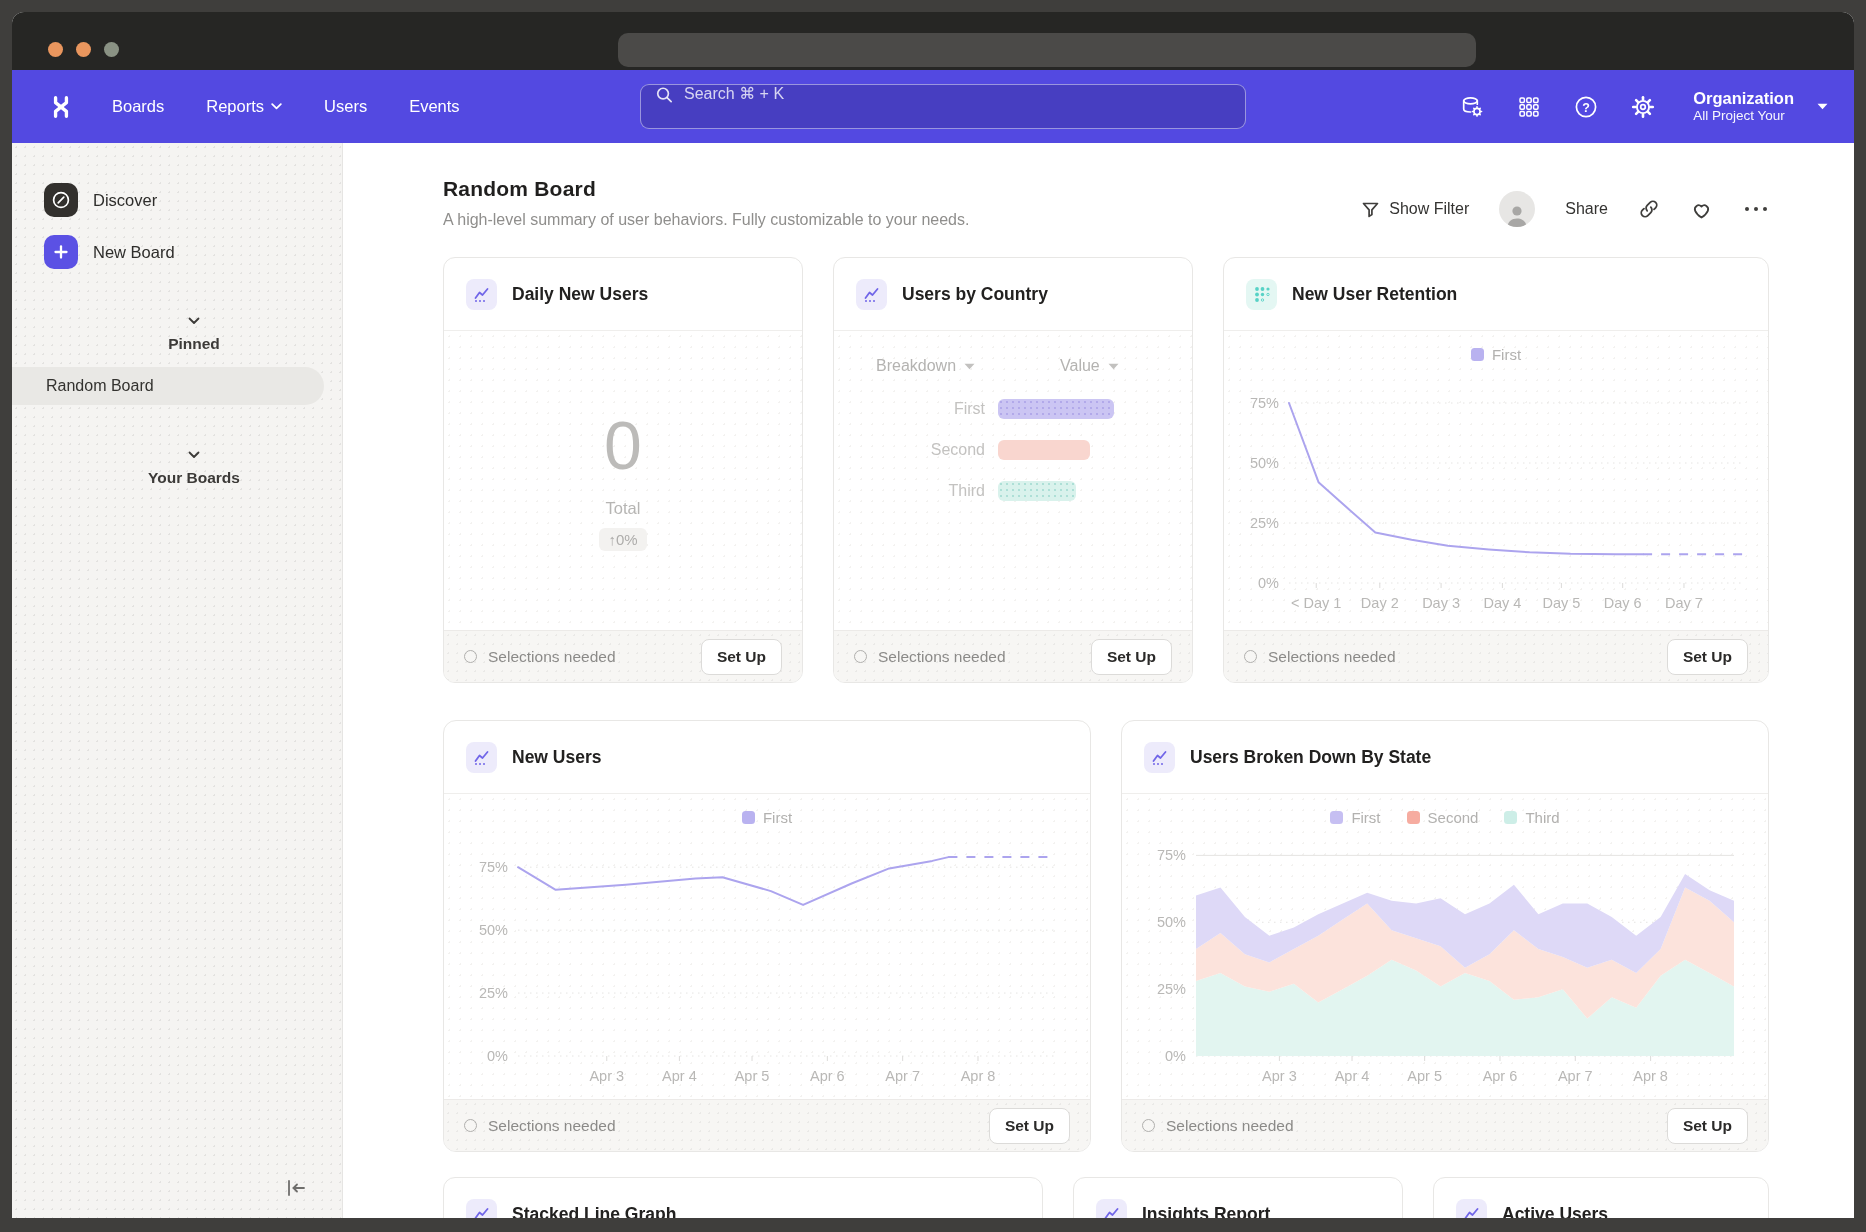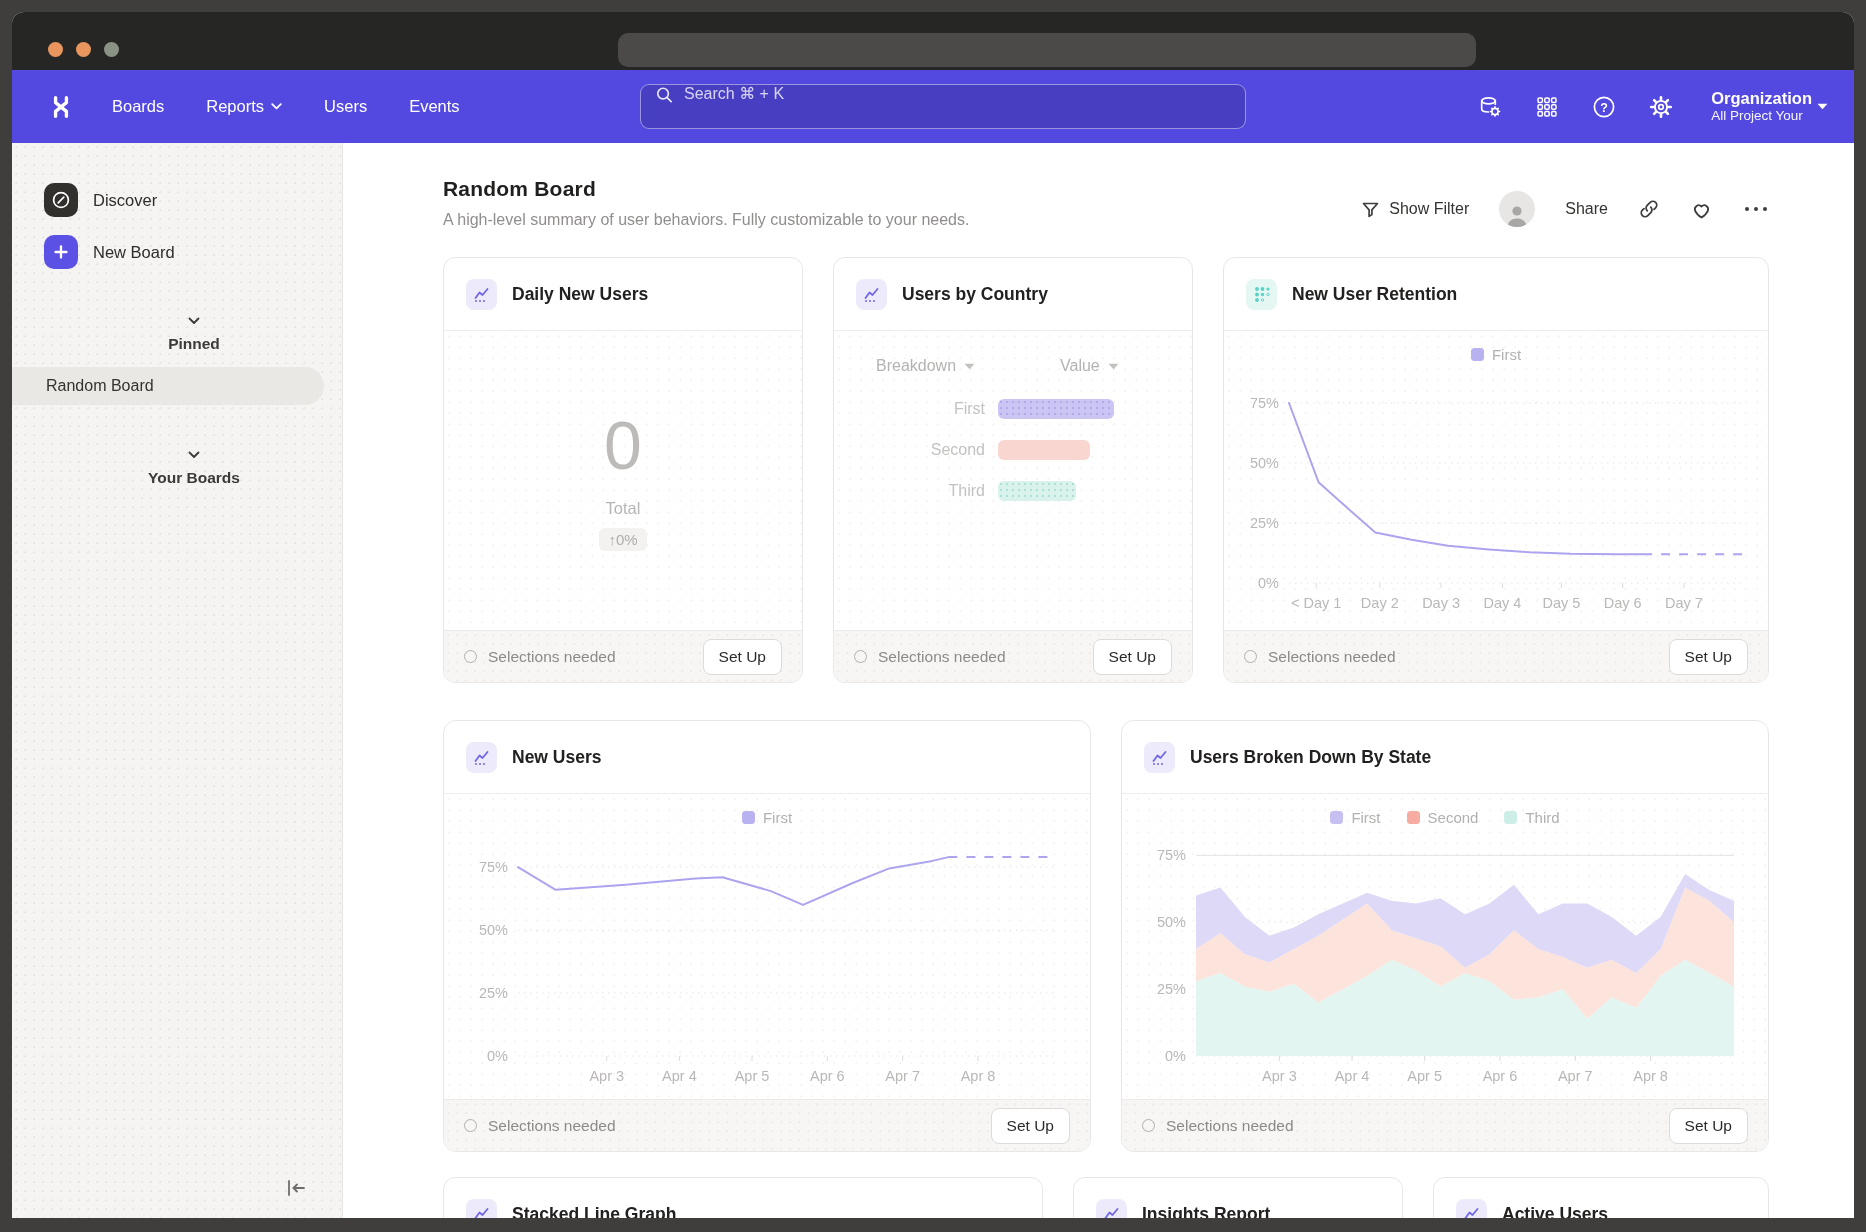--- a/index.html
+++ b/index.html
@@ -14,21 +14,21 @@
   
   .navbar{height:73px;background:#5349e1;flex:none;display:flex;align-items:center;padding:0 26px 0 34px;position:relative;color:#fff;}
   .logo{width:30px;height:26px;flex:none;}
   .nav-items{display:flex;align-items:center;gap:42px;margin-left:36px;}
   .nav-item{display:flex;align-items:center;gap:7px;font-size:16.5px;font-weight:500;color:#fff;cursor:default;}
   .searchbar{position:absolute;left:628px;top:14px;width:606px;height:45px;border-radius:9px;background:rgba(0,0,0,0.14);border:1.5px solid rgba(255,255,255,0.45);display:flex;align-items:flex-start;padding:0 14px;gap:10px;}
   .searchbar input{background:transparent;border:none;outline:none;color:#fff;font-size:16px;width:100%;font-family:"Liberation Sans",sans-serif;}
   .searchbar input::placeholder{color:rgba(255,255,255,0.78);}
   .nav-right{margin-left:auto;display:flex;align-items:center;gap:31px;}
   .nav-icon{width:26px;height:26px;display:flex;align-items:center;justify-content:center;}
-  .org{display:flex;align-items:center;gap:5px;margin-left:6px;}
+  .org{display:flex;align-items:center;gap:23px;margin-left:6px;}
   .org-name{font-size:16.5px;font-weight:700;line-height:1.25;}
   .org-sub{font-size:13.5px;font-weight:400;color:rgba(255,255,255,0.95);line-height:1.25;}
   
   .app{flex:1;display:flex;min-height:0;}
   .sidebar{width:331px;flex:none;background:#f5f4f2;border-right:1px solid #e6e5e3;position:relative;
     background-image:radial-gradient(#e3e2e0 1px,transparent 1px);background-size:9px 9px;}
   .side-row{display:flex;align-items:center;gap:15px;padding-left:32px;height:38px;}
   .tile{width:34px;height:34px;border-radius:10px;display:flex;align-items:center;justify-content:center;flex:none;}
   .tile.dark{background:#32302d;}
   .tile.purple{background:#5b51e4;}
@@ -53,21 +53,21 @@
   .card{background:#fff;border:1px solid #e8e7e5;border-radius:12px;display:flex;flex-direction:column;overflow:hidden;}
   .card-header{height:73px;flex:none;display:flex;align-items:center;gap:15px;padding:0 22px;border-bottom:1px solid #efeeec;}
   .card-title{font-size:17.5px;font-weight:700;color:#222120;}
   .icon-tile{width:31px;height:31px;border-radius:8px;display:flex;align-items:center;justify-content:center;flex:none;}
   .icon-tile.lav{background:#edebfb;}
   .icon-tile.teal{background:#e4f7f3;}
   .card-body{flex:1;position:relative;background-image:radial-gradient(#f3f2f0 1px,transparent 1px);background-size:11px 11px;}
   .card-footer{height:52px;flex:none;border-top:1px solid #eceae8;background:#f7f6f4;display:flex;align-items:center;padding:0 20px;background-image:radial-gradient(#eae9e7 1px,transparent 1px);background-size:9px 9px;}
   .status{display:flex;align-items:center;gap:11px;font-size:15.5px;color:#8b8a88;}
   .status-circle{width:13px;height:13px;border-radius:50%;border:1.5px solid #b1b0ae;flex:none;}
-  .setup-btn{margin-left:auto;background:#fff;border:1px solid #dcdbd9;border-radius:8px;padding:8px 15px;font-size:15.5px;font-weight:400;color:#2b2a29;font-family:"Liberation Sans",sans-serif;}
+  .setup-btn{margin-left:auto;background:#fff;border:1px solid #dcdbd9;border-radius:8px;padding:8px 15px;font-size:15.5px;font-weight:700;color:#2b2a29;font-family:"Liberation Sans",sans-serif;}
   
   .metric-body{display:flex;flex-direction:column;align-items:center;justify-content:center;}
   .big-value{font-size:68px;color:#bcbbb9;font-weight:400;line-height:1;}
   .metric-label{margin-top:20px;font-size:16.5px;color:#b6b5b3;}
   .delta-badge{margin-top:10px;font-size:15px;color:#aeadab;background:#f3f2f0;border-radius:6px;padding:3px 9px;}
   
   .dd-row{display:flex;align-items:center;padding:26px 0 0 42px;gap:0;}
   .dd{display:flex;align-items:center;gap:8px;font-size:16px;color:#b4b3b1;}
   .dd:first-child{width:184px;}
   .bar-rows{margin-top:24px;display:flex;flex-direction:column;gap:21px;}

